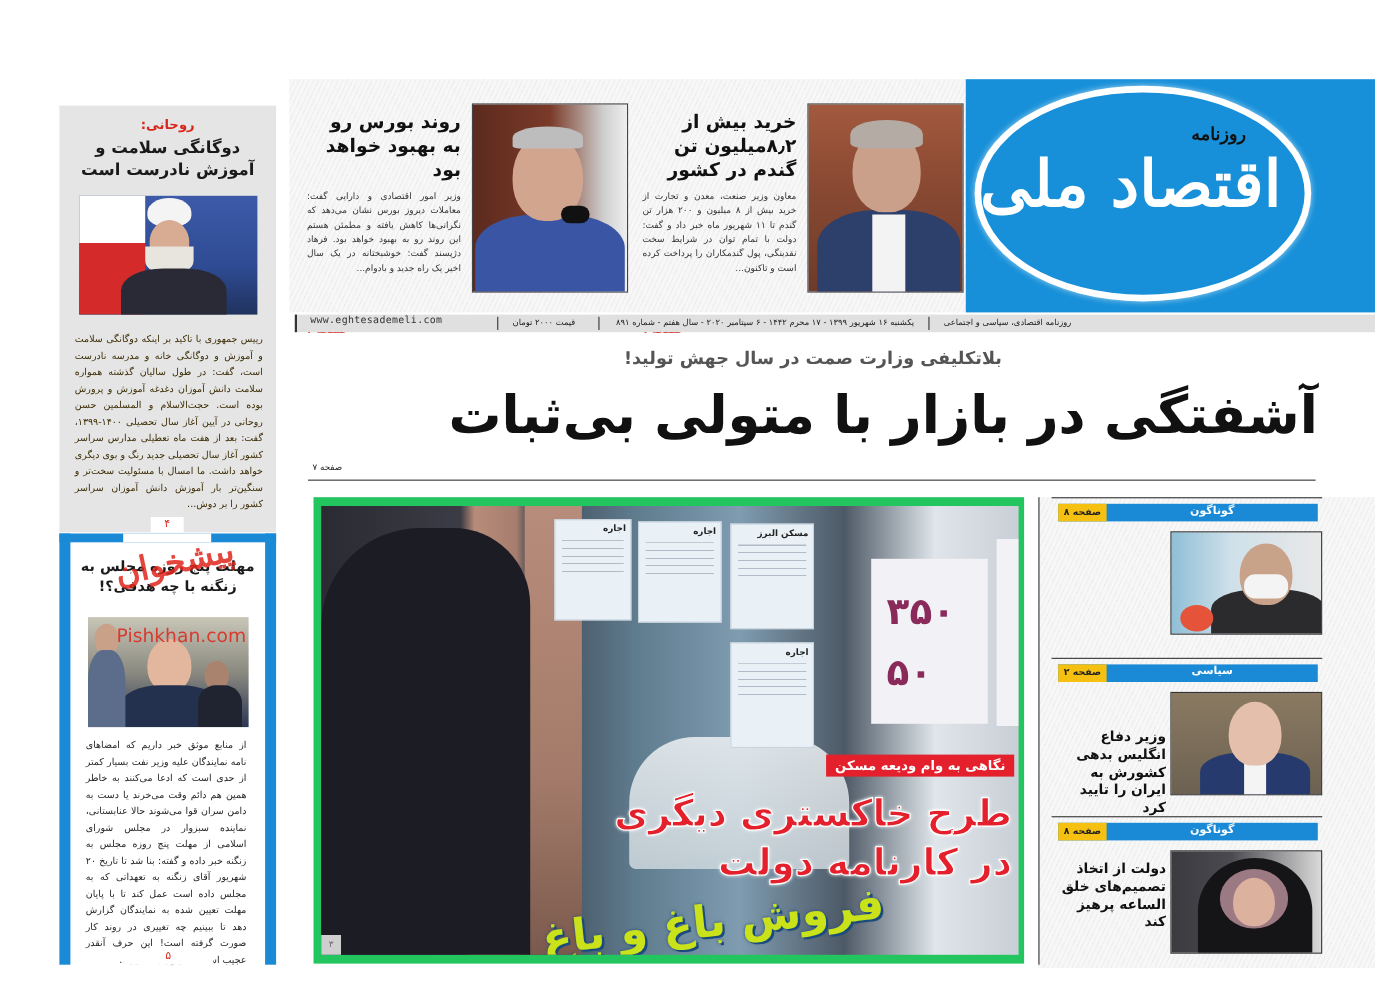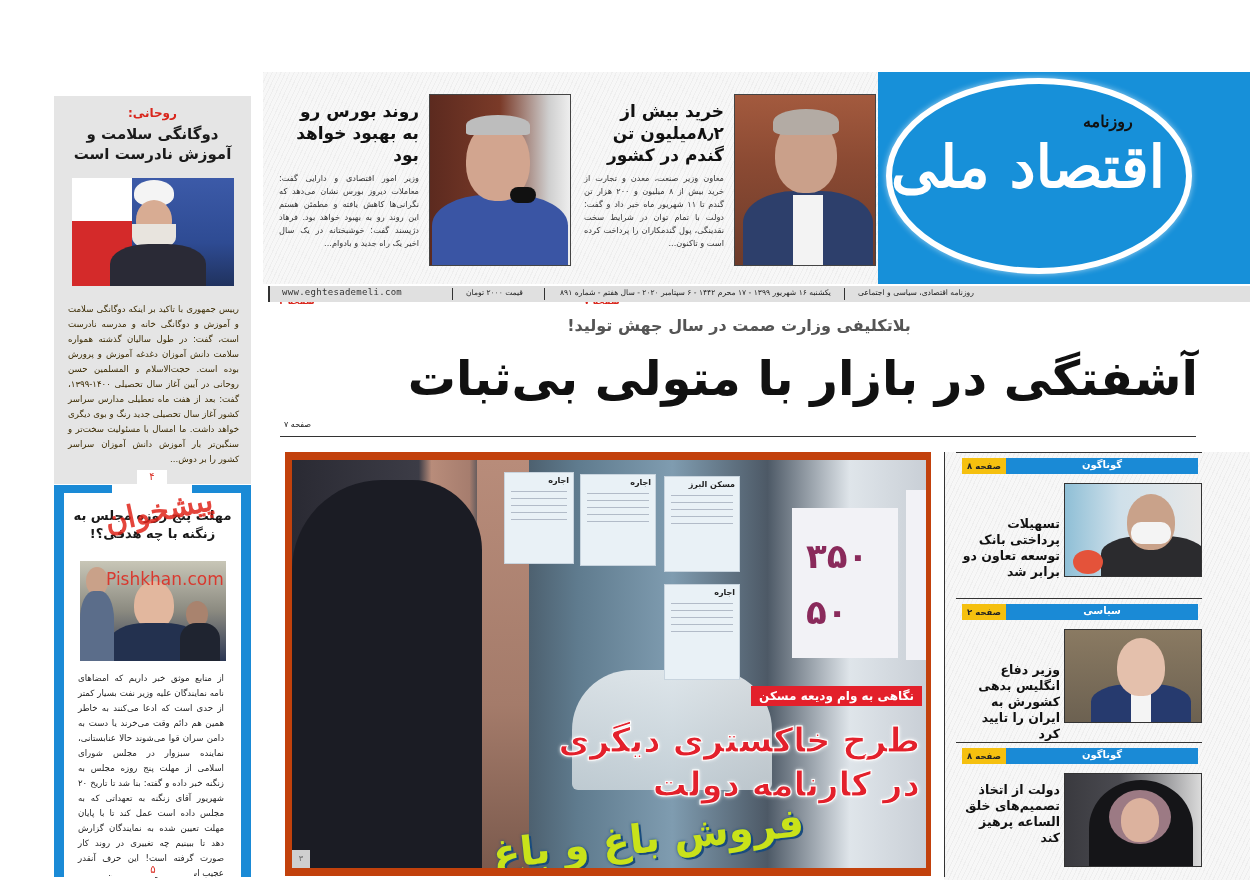--- a/index.html
+++ b/index.html
@@ -62,21 +62,21 @@
   #info-bar .url { font-family: "DejaVu Sans Mono", monospace; font-size: 9px; left: 12px; top: 1px; direction: ltr; color:#333; letter-spacing:.3px; }
 
   
   #main-head { position: absolute; left: 280px; top: 310px; width: 918px; height: 130px; }
   #main-head .kicker { position: absolute; top: 6px; left: 0; right: 0; text-align: center; direction: rtl; color: #555; font-size: 16px; font-weight: bold; }
   #main-head .headline { position: absolute; top: 40px; left: 0; right: 0; text-align: right; direction: rtl; color: #111; font-size: 48px; font-weight: bold; letter-spacing: -1px; font-family: "DejaVu Sans", sans-serif; }
   #main-head .page { position: absolute; top: 110px; left: 4px; font-size: 8px; color: #222; direction: rtl; }
   #main-head .rule { position: absolute; top: 126px; left: 0; width: 916px; height: 1px; background: #333; }
 
   
-  #main-photo-frame { position: absolute; left: 285px; top: 452px; width: 646px; height: 424px; background: #c2410c; }
+  #main-photo-frame { position: absolute; left: 285px; top: 452px; width: 646px; height: 424px; background: #22c55e; }
   #main-photo { position: absolute; left: 7px; top: 8px; width: 634px; height: 408px; overflow: hidden; background: linear-gradient(90deg,#2a2a33 0%,#3c3c46 20%,#b88c7a 22%,#a67d6e 28%,#3c4752 30%,#5f7b8e 45%,#7f9cb0 60%,#4d5966 75%,#dfe5ea 88%,#c9cfd6 100%); }
   #main-photo .figure { position: absolute; left: 0; top: 20px; width: 190px; height: 390px; background: #1b1c24; border-radius: 90px 70px 0 0; }
   #main-photo .wall { position: absolute; left: 185px; top: 0; width: 52px; height: 408px; background: linear-gradient(180deg,#b88c7a,#a47b6a 60%,#7b5a4d); }
   .notice { position: absolute; background: #e9f1f6; border: 1px solid #c8d4de; }
   .notice .t { position: absolute; top: 3px; right: 4px; font-size: 8px; color: #222; font-weight: bold; direction: rtl; }
   .notice .p { position: absolute; top: 18px; left: 6px; right: 6px; height: 30px; background: repeating-linear-gradient(180deg,#9aa4b4 0 1px,transparent 1px 7px); opacity: .7; }
   #main-photo .bigsign { position: absolute; left: 500px; top: 48px; width: 106px; height: 150px; background: #f2f2f6; }
   #main-photo .bigsign span { position: absolute; font-size: 34px; color: #8a2a5b; font-weight: bold; direction: rtl; }
   #main-photo .yellow-text { position: absolute; left: 200px; top: 355px; font-size: 40px; font-weight: bold; color: #c9e21a; direction: rtl; text-shadow: 0 0 3px #1a4c7e, 2px 2px 0 #1a4c7e; transform: rotate(-6deg); }
   #main-photo .car { position: absolute; left: 280px; top: 210px; width: 200px; height: 120px; border-radius: 60px 60px 6px 6px; background: linear-gradient(180deg,#eef2f4,#cfd8dd); opacity: .85; }
@@ -228,21 +228,20 @@
     <div class="bar">
       <span class="pg">صفحه ۸</span>
       <span class="cat">گوناگون</span>
     </div>
     <div class="photo" style="background:linear-gradient(90deg,#8fbfd6 0%,#cfe0ea 40%,#e8e8e8 100%);">
       <div class="suit" style="left:36px;top:52px;width:104px;height:44px;background:#2b2b2e;"></div>
       <div class="head" style="left:62px;top:10px;width:48px;height:56px;background:#c9a28a;"></div>
       <div style="position:absolute;left:66px;top:38px;width:40px;height:22px;border-radius:10px;background:#f4f4f4;"></div>
       <div style="position:absolute;left:8px;top:66px;width:30px;height:24px;border-radius:50%;background:#e4533a;"></div>
     </div>
-    <div class="headline">تسهیلات پرداختی بانک توسعه تعاون دو برابر شد</div>
   </div>
 
   <div id="side-2" class="side-item">
     <div class="hrule"></div>
     <div class="bar">
       <span class="pg">صفحه ۲</span>
       <span class="cat">سیاسی</span>
     </div>
     <div class="photo" style="background:linear-gradient(180deg,#8a7a62 0%,#6c6151 100%);">
       <div class="suit" style="left:26px;top:54px;width:100px;height:44px;background:#263a6e;"></div>

